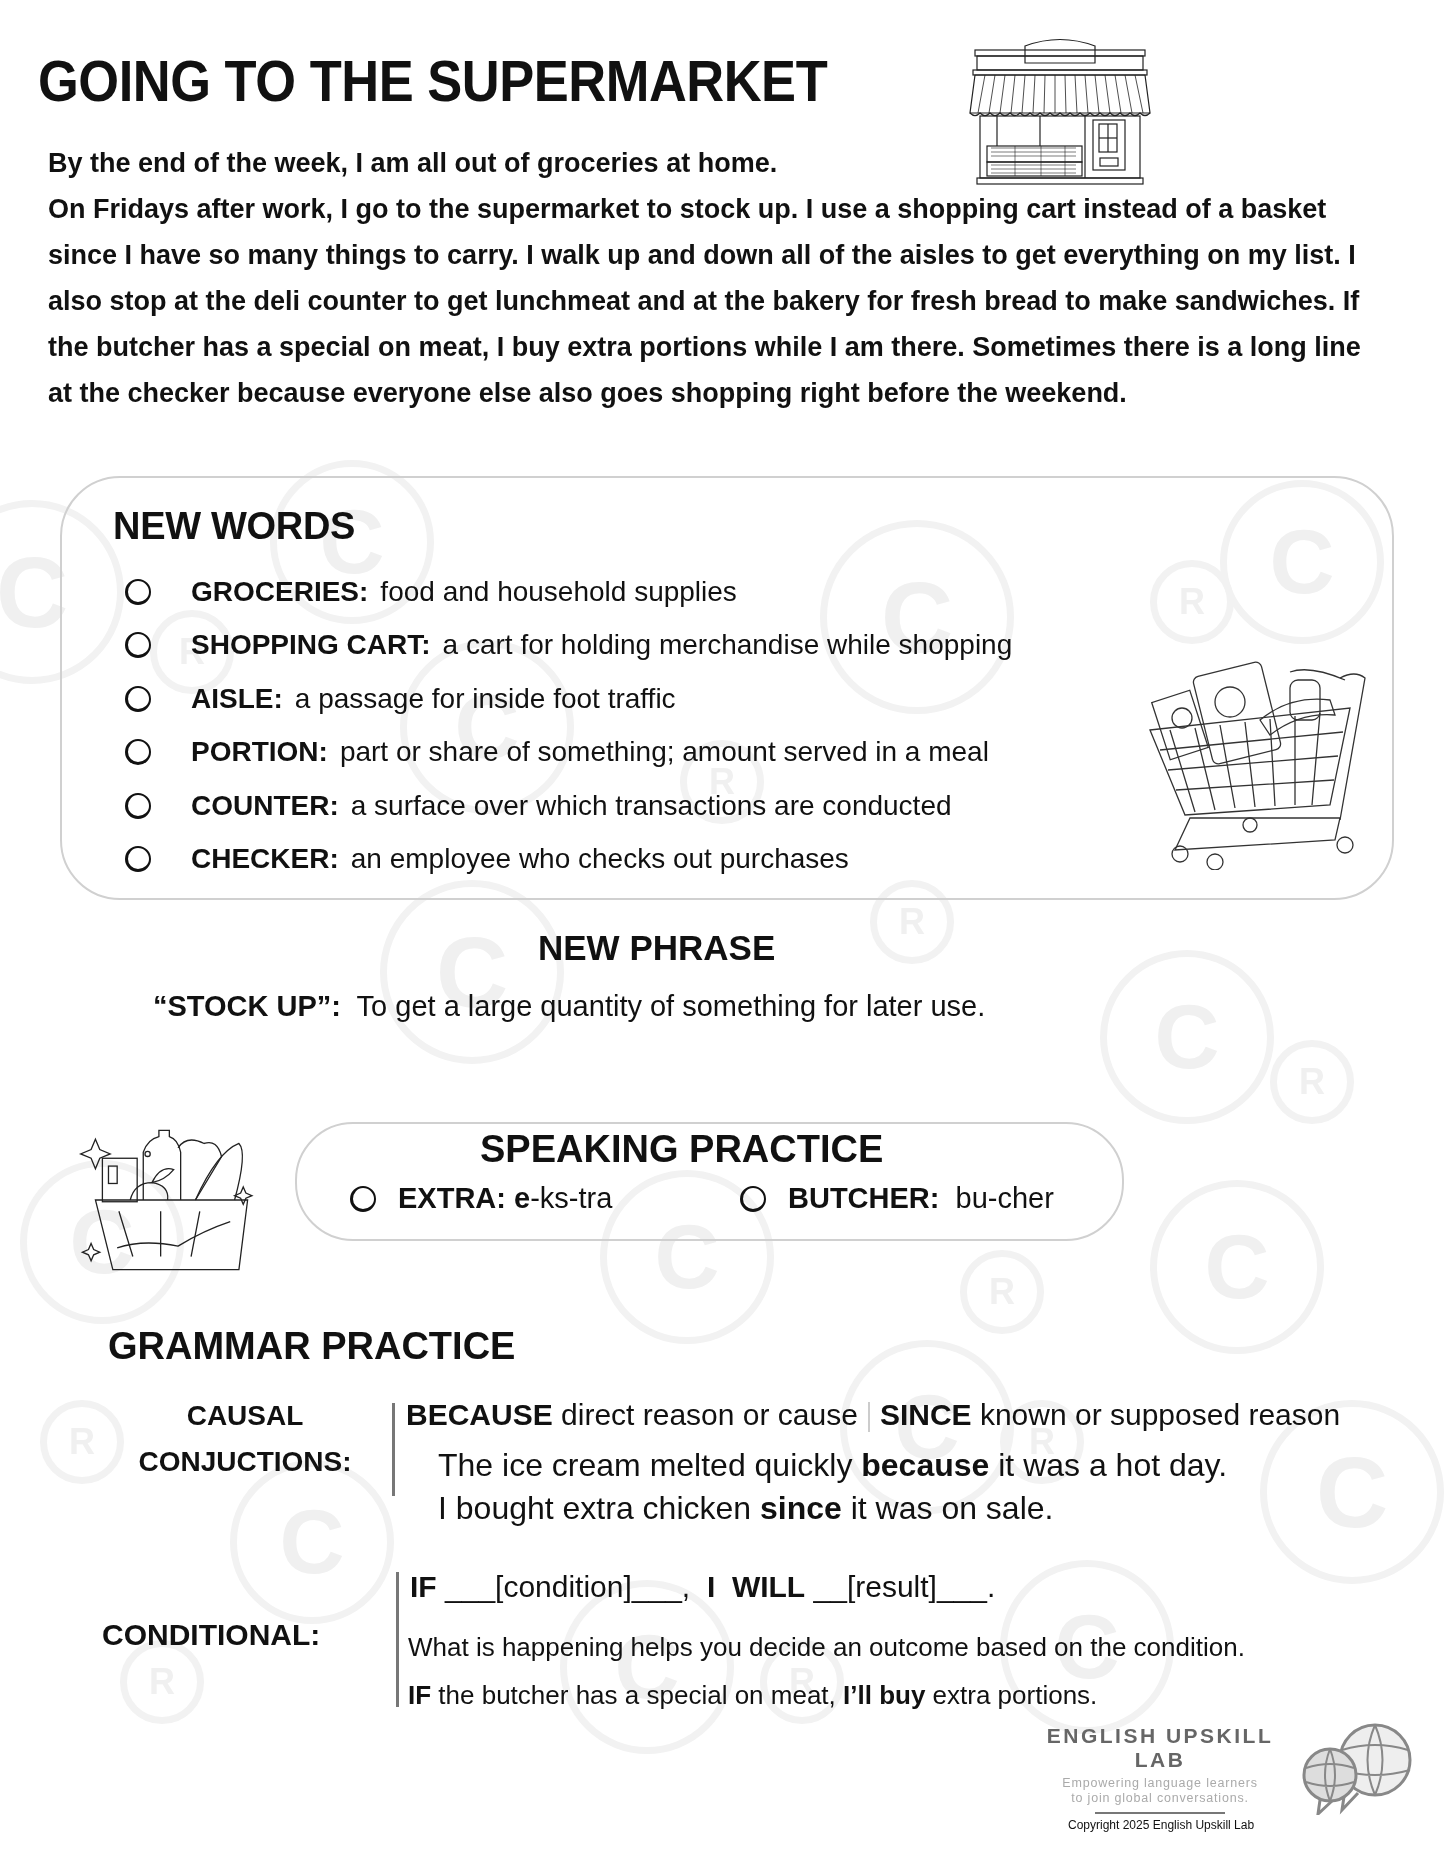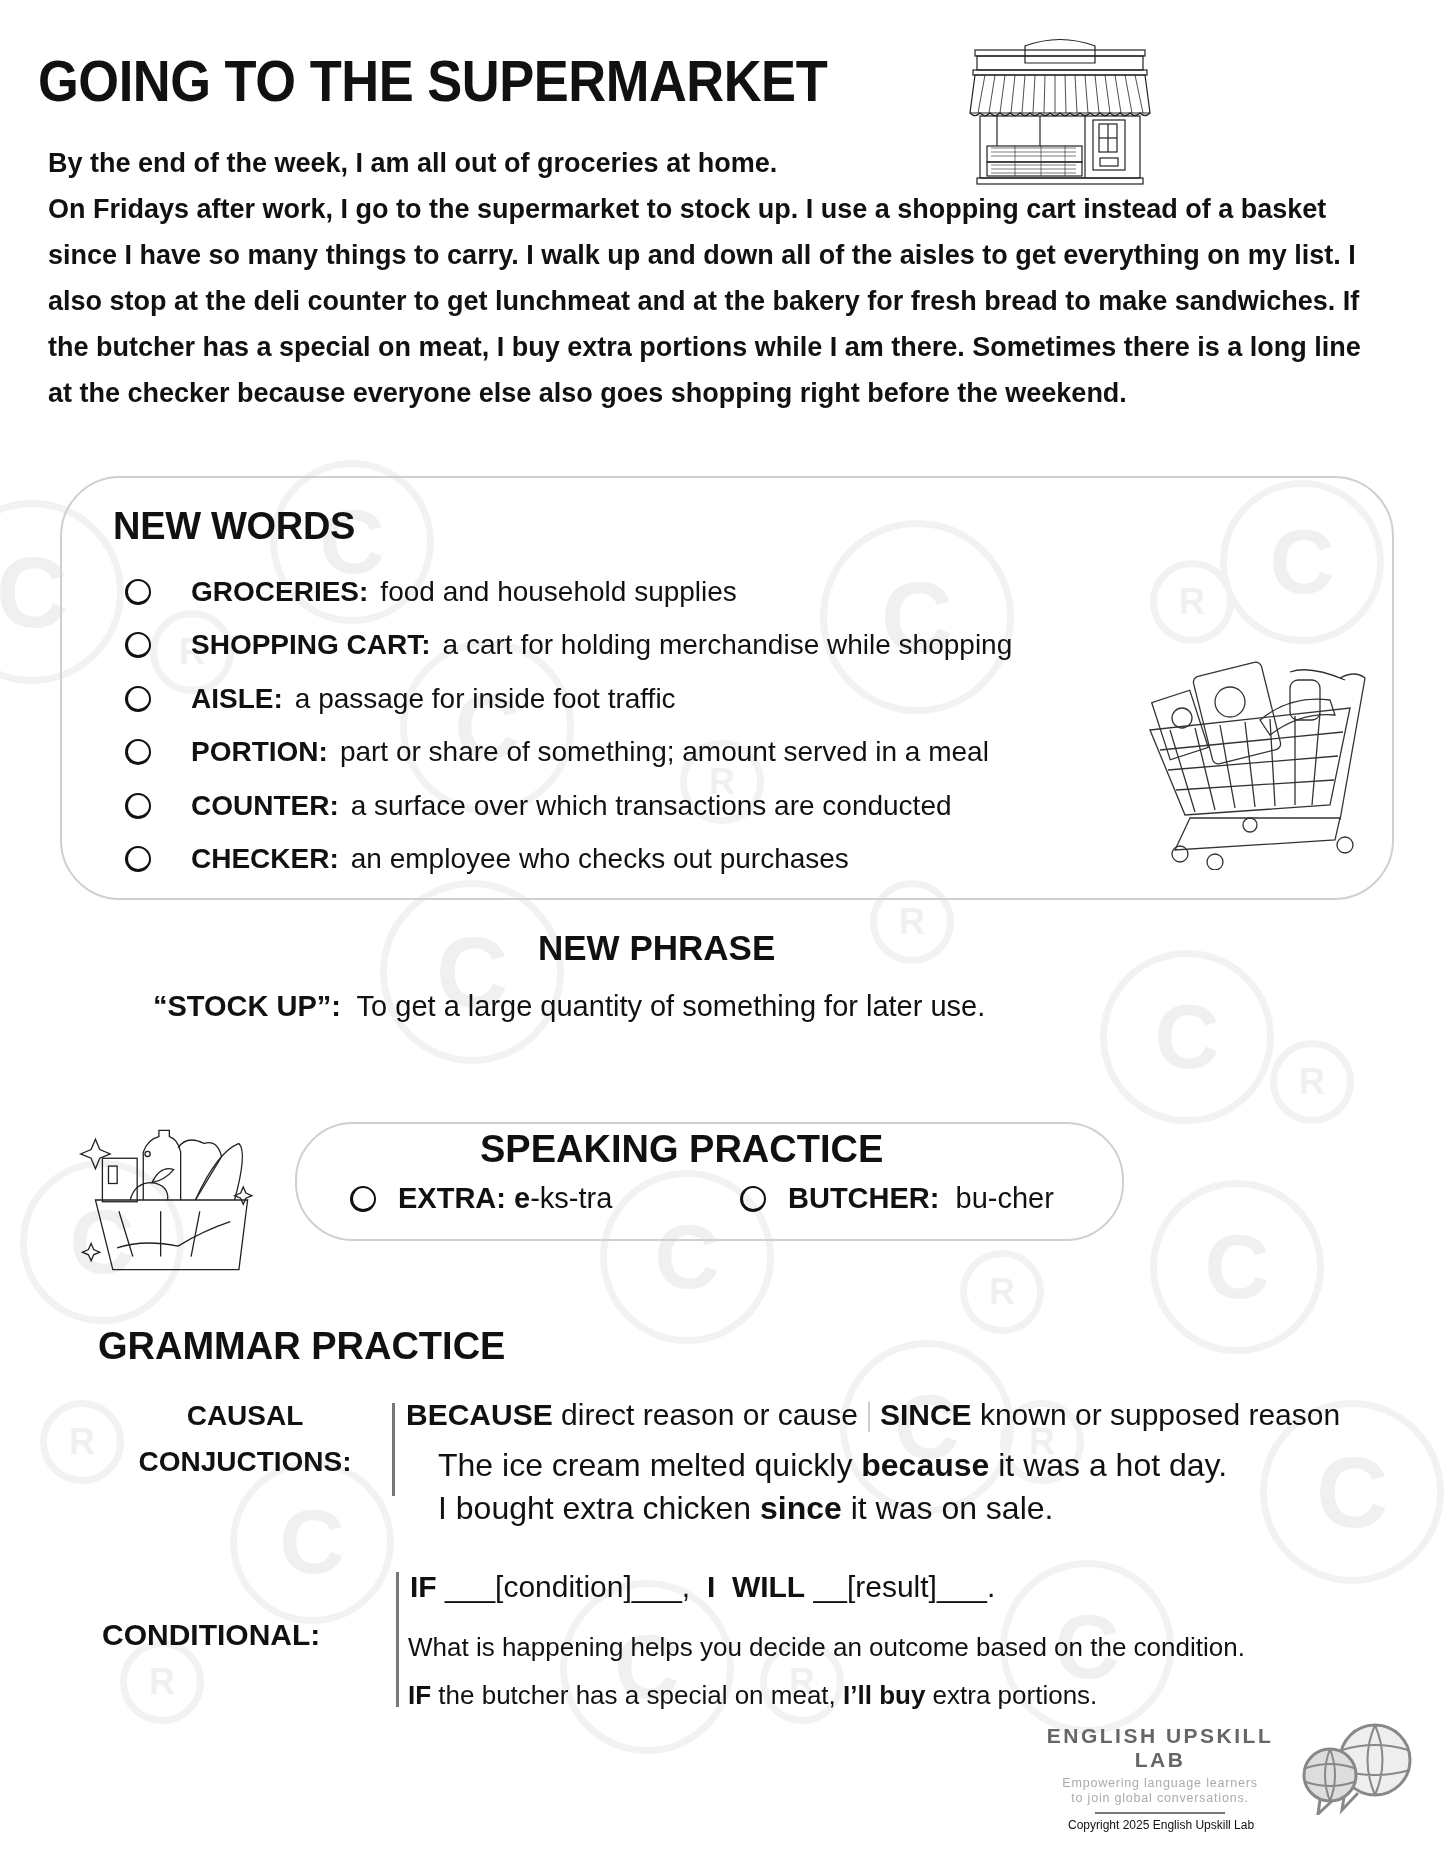--- a/index.html
+++ b/index.html
@@ -48,21 +48,21 @@
 
   .basket { left: 65px; top: 1110px; width: 200px; height: 180px; }
   .box-speak {
     left: 295px; top: 1122px; width: 825px; height: 115px;
     border: 2px solid #d0d0d0; border-radius: 58px;
   }
   .speak-title { left: 480px; top: 1128px; font-size: 38px; font-weight: bold; }
   .speak-row { top: 1182px; display: flex; align-items: center; font-size: 29px; white-space: nowrap; }
   .speak-row .radio { margin-right: 22px; }
 
-  .grammar-title { left: 98px; top: 1325px; font-size: 38px; font-weight: bold; }
+  .grammar-title { left: 108px; top: 1325px; font-size: 38px; font-weight: bold; }
   .label-cc { left: 120px; top: 1393px; width: 250px; text-align: center; font-size: 28px; font-weight: bold; line-height: 46px; }
   .vbar { width: 3px; background: #777; }
   .cc-head { left: 406px; top: 1398px; font-size: 30px; white-space: nowrap; }
   .cc-head .sep { display: inline-block; width: 2px; height: 30px; background: #ccc; vertical-align: middle; margin: 0 10px; }
   .cc-ex { left: 438px; font-size: 32px; white-space: nowrap; }
 
   .label-cond { left: 102px; top: 1618px; font-size: 30px; font-weight: bold; }
   .cond-head { left: 410px; top: 1570px; font-size: 30px; white-space: nowrap; }
   .cond-line { left: 408px; font-size: 26px; white-space: nowrap; }
 

